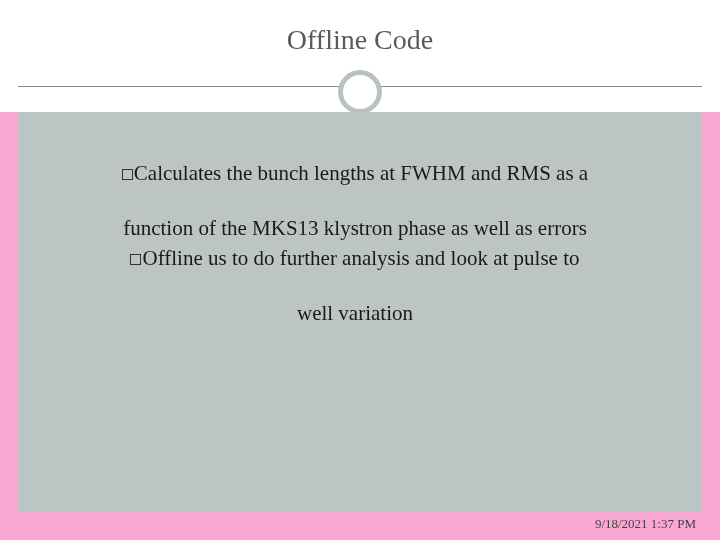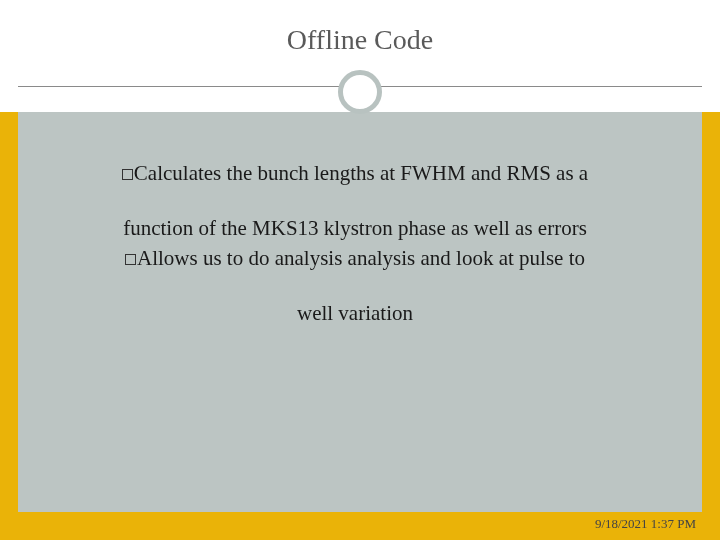--- a/index.html
+++ b/index.html
@@ -8,21 +8,21 @@
     width: 720px;
     height: 540px;
     font-family: Georgia, 'Times New Roman', serif;
     background: #ffffff;
     overflow: hidden;
   }
   .slide {
     position: relative;
     width: 720px;
     height: 540px;
-    background: #eab308;
+    background: #f9a8d4;
   }
   .header-region {
     position: absolute;
     top: 0;
     left: 0;
     right: 0;
     height: 112px;
     background: #ffffff;
   }
   .title {
@@ -115,20 +115,20 @@
   <div class="ring"></div>
 
   <div class="title">Offline Code</div>
 
   <div class="content">
     <div class="item">
       <span class="bullet"></span><span>Calculates the bunch lengths at FWHM and RMS as a</span>
       <div class="continuation">function of the MKS13 klystron phase as well as errors</div>
     </div>
     <div class="item">
-      <span class="bullet"></span><span>Allows us to do analysis analysis and look at pulse to</span>
+      <span class="bullet"></span><span>Offline us to do further analysis and look at pulse to</span>
       <div class="continuation">well variation</div>
     </div>
   </div>
 
   <div class="footer">9/18/2021 1:37 PM</div>
 
 </div>
 
 </body></html>

